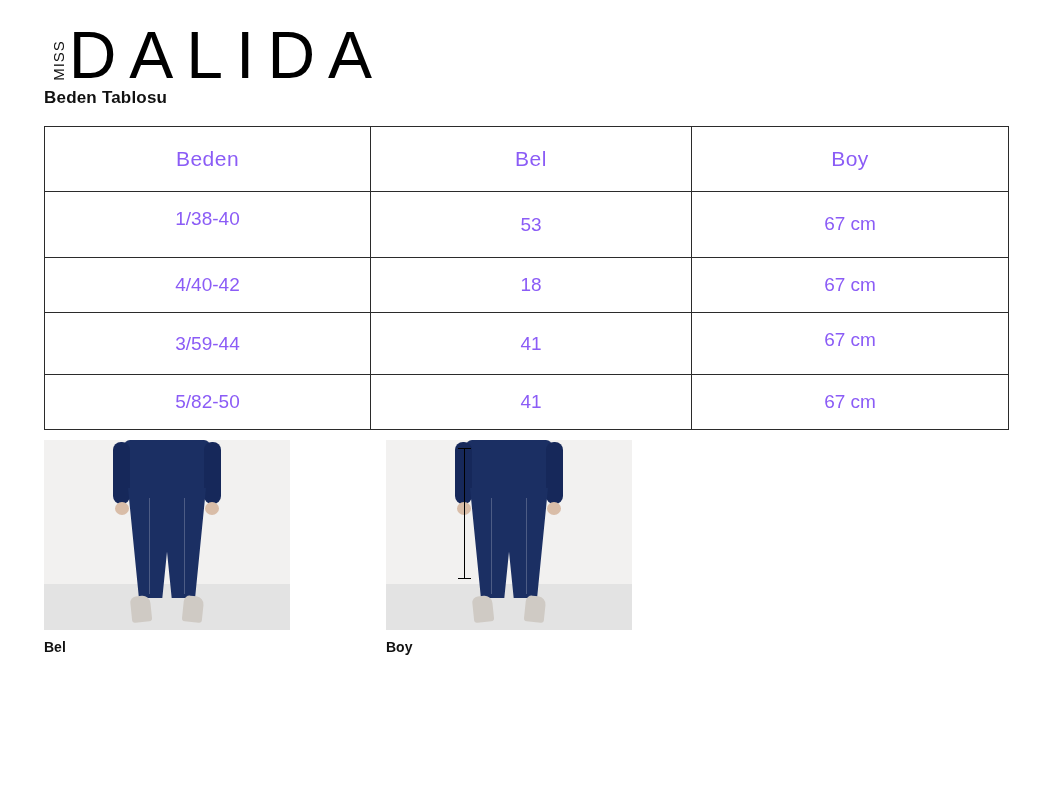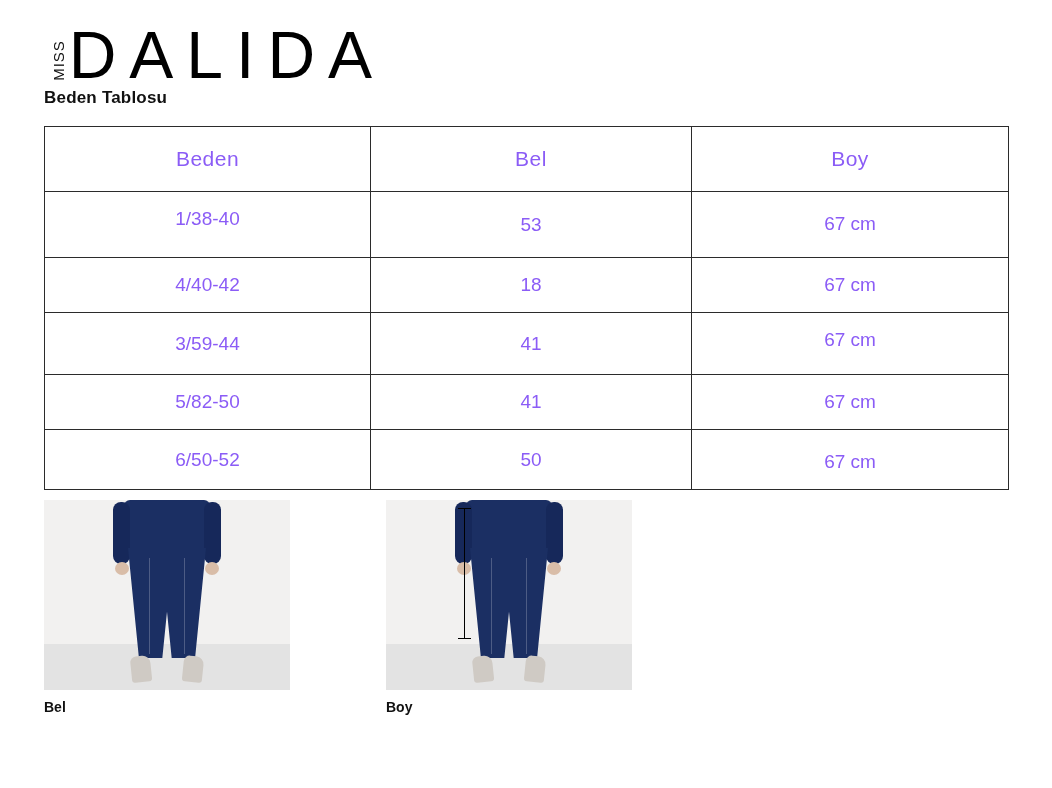--- a/index.html
+++ b/index.html
@@ -236,25 +236,20 @@
         <td>67 cm</td>
       </tr>
       <tr>
         <td>3/59-44</td>
         <td>41</td>
         <td>67 cm</td>
       </tr>
       <tr>
         <td>5/82-50</td>
         <td>41</td>
-        <td>67 cm</td>
-      </tr>
-      <tr>
-        <td>6/50-52</td>
-        <td>50</td>
         <td>67 cm</td>
       </tr>
     </tbody>
   </table>
 
   <div class="figures">
 
     <div class="figure">
       <div class="photo">
         <div class="wall"></div>

